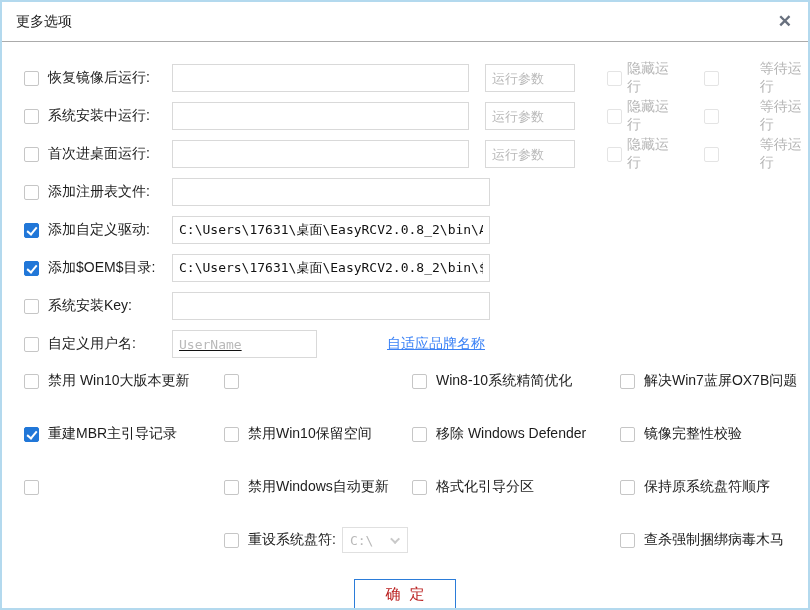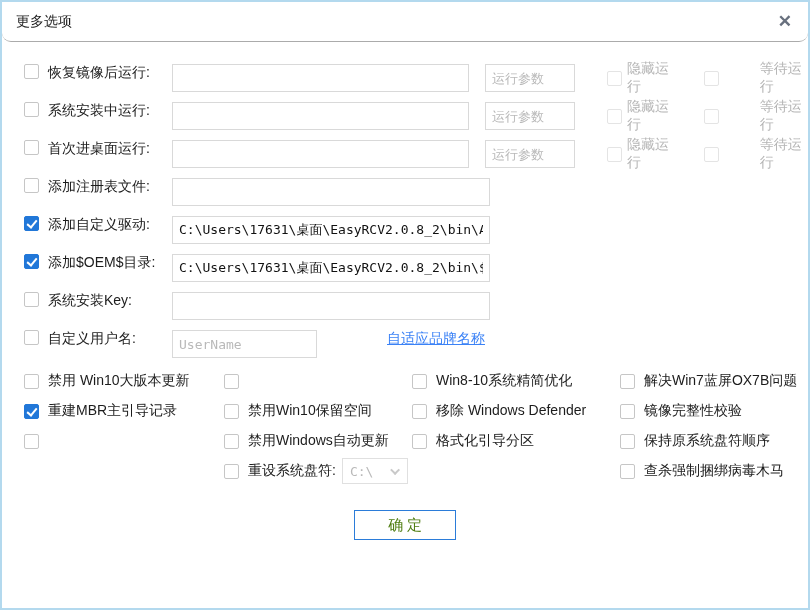--- a/index.html
+++ b/index.html
@@ -4,71 +4,71 @@
 <style>
   * { margin:0; padding:0; box-sizing:border-box; }
   html,body { background:#e8eef2; }
   body { font-family:"Liberation Sans", sans-serif; }
   .window {
     width:810px; height:610px; background:#fff;
     border:2px solid #b3d9ee; position:relative; overflow:hidden;
   }
   .titlebar {
     height:40px; display:flex; align-items:center; justify-content:space-between;
-    padding:0 16px 0 14px; border-bottom:1px solid #ababab; background:#fff;border-radius:9px;
+    padding:0 16px 0 14px; border-bottom:1px solid #ababab; background:#fff;
   }
   .title { font-size:14px; color:#1c1c1c; }
   .close-btn { color:#68707e; font-size:17px; font-weight:bold; line-height:1; cursor:default; }
   .content { padding-top:22px; }
 
-  .frow { display:flex; height:28px; margin:0 0 10px 22px; }
+  .frow { display:flex; align-items:center; height:28px; margin:0 0 10px 22px; }
   .cb {
     width:15px; height:15px; border:1px solid #c6c6c6; border-radius:2px;
     background:#fff; flex:none; position:relative;
   }
   .cb.on { background:#2177d8; border-color:#2177d8; }
   .cb.on::after {
     content:""; position:absolute; left:4px; top:1px; width:4px; height:8px;
     border:solid #fff; border-width:0 2px 2px 0; transform:rotate(40deg);
   }
   .cb.dis { border-color:#e4e4e4; }
   .frow .cb { margin-right:9px; }
   .flabel { width:124px; flex:none; font-size:14px; color:#1c1c1c; white-space:nowrap; }
   .inp {
     height:28px; border:1px solid #d9d9d9; background:#fff; padding:0 6px;
     font-family:"DejaVu Sans Mono", monospace; font-size:13px; color:#111; outline:none;
   }
   .inp::placeholder { color:#b9b9b9; }
   .inp.wide { width:318px; }
   .inp.param { width:90px; margin-left:16px; }
-  .inp.narrow { width:145px; }
+  .inp.narrow { width:145px;text-decoration:underline; }
   .sub-check { display:flex; align-items:center; font-size:14px; color:#b5b5b5; }
   .sub-check .cb { margin-right:5px; }
   .sub-check.first { margin-left:32px; }
   .sub-check.second { margin-left:26px;gap:36px; }
   .brand-link { margin-left:70px; font-size:14px; color:#3b82f6; text-decoration:underline; cursor:pointer; }
 
   .opt-grid {
     display:grid; grid-template-columns:200px 188px 208px auto;
-    row-gap:8px; margin:12px 0 0 22px;
+    row-gap:31px; margin:12px 0 0 22px;
   }
   .opt { display:flex; align-items:center; height:22px; font-size:14px; color:#1c1c1c; white-space:nowrap; }
   .opt .cb { margin-right:9px; }
   .drive-cell { grid-column:2 / 4; }
   .drive-select {
     width:66px; height:26px; border:1px solid #e0e0e0; margin-left:6px;
     display:flex; align-items:center; justify-content:space-between; padding:0 7px;
     color:#b9b9b9; font-family:"DejaVu Sans Mono", monospace; font-size:13px;
   }
   .chev { width:7px; height:7px; border:solid #c9c9c9; border-width:0 0 2px 2px; transform:rotate(-45deg) translateY(-2px); }
 
   .btn-row { display:flex; justify-content:center; margin-top:28px; }
   .ok-btn {
     width:102px; height:30px; background:#fff; border:1px solid #2b7cd9;
-    color:#4d7c0f; font-size:15px; font-family:Liberation Serif, serif;
+    color:#b91c1c; font-size:15px; font-family:Liberation Mono, monospace;
     display:flex; align-items:center; justify-content:center; cursor:default;
   }
 </style>
 </head>
 <body>
 
 <div class="window">
   <div class="titlebar">
     <span class="title">更多选项</span>
     <span class="close-btn">✕</span>

